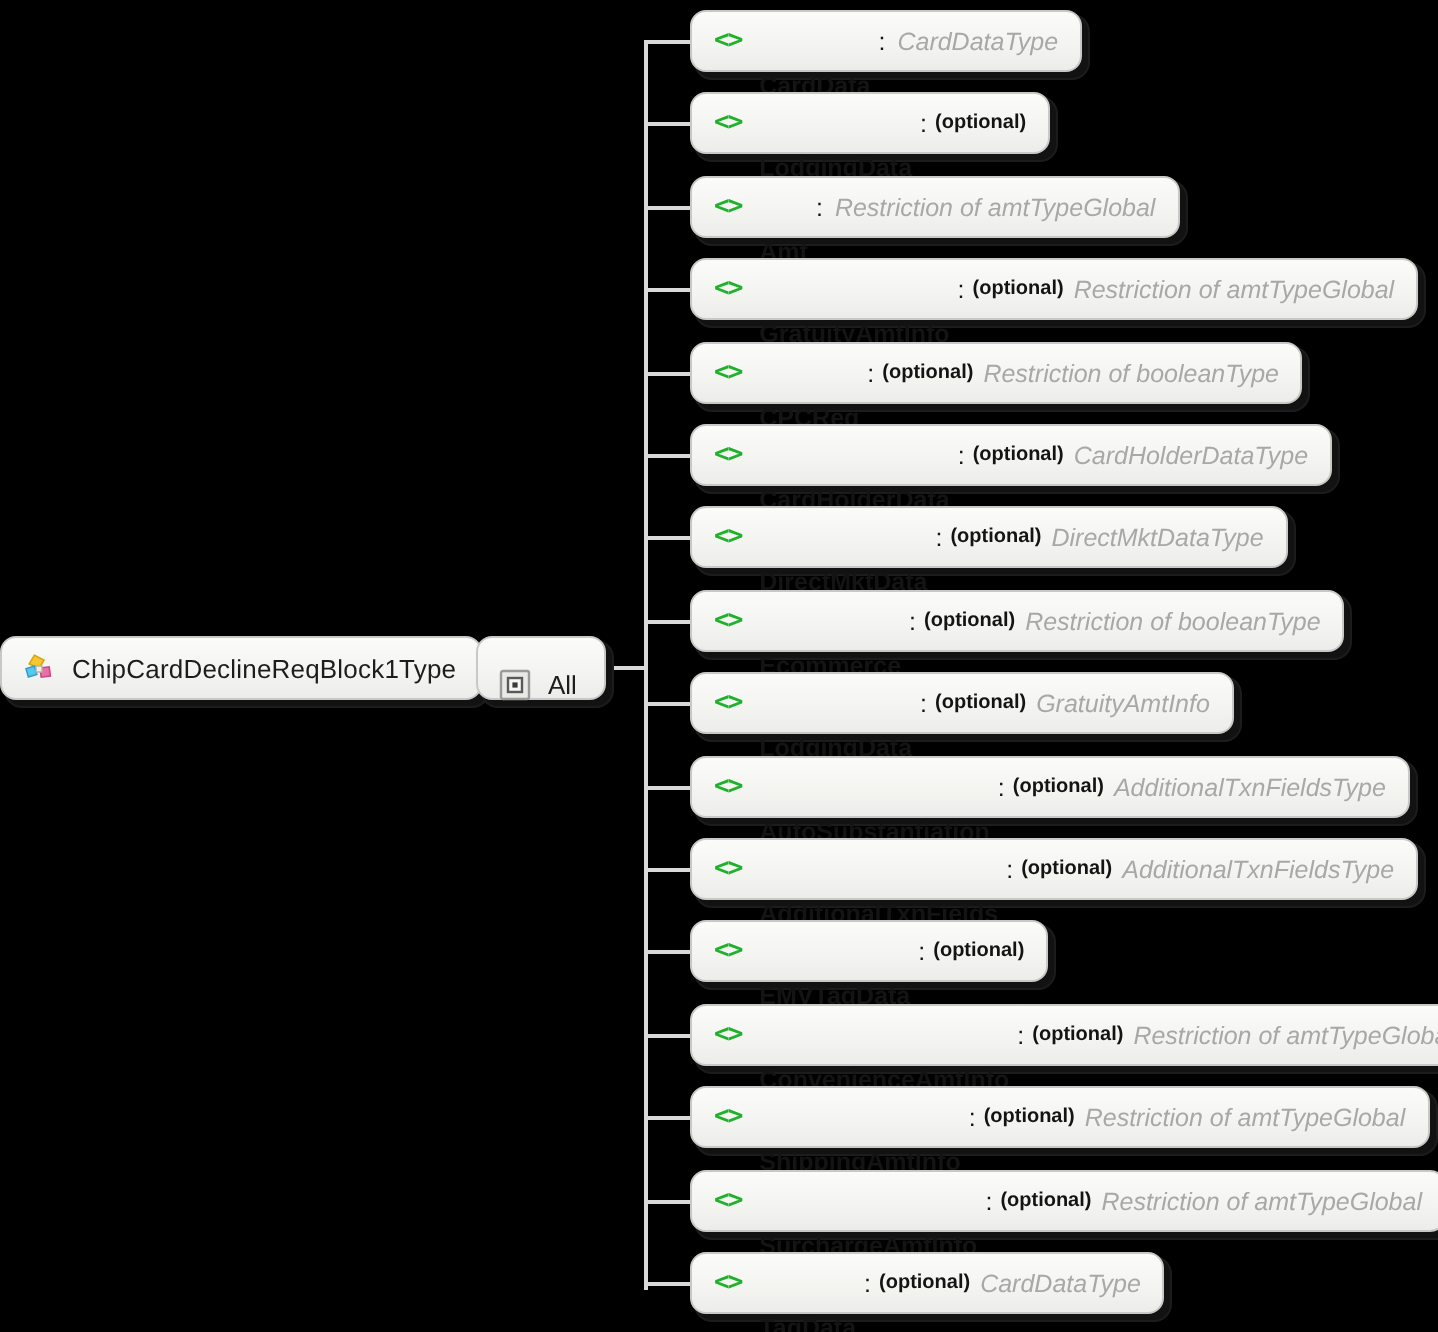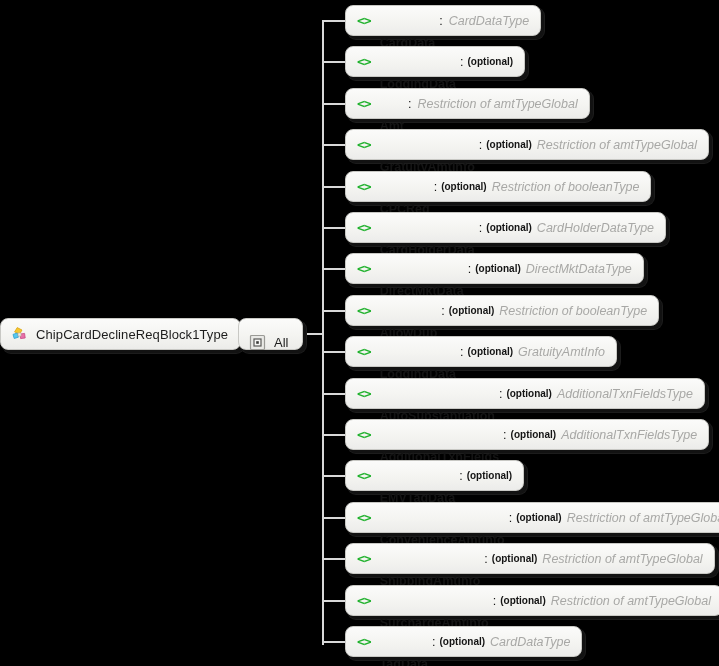--- a/index.html
+++ b/index.html
@@ -226,21 +226,21 @@
       </div>
       <div class="node node-el" style="top: 253px;">
         <span class="icon icon-el">&lt;&gt;</span>
         <span class="el-name">DirectMktData</span>
         <span class="el-sep" style="margin-left: 4px;">:</span>
         <span class="el-opt">(optional)</span>
         <span class="el-type">DirectMktDataType</span>
       </div>
       <div class="node node-el" style="top: 295px;">
         <span class="icon icon-el">&lt;&gt;</span>
-        <span class="el-name">AllowDup</span>
+        <span class="el-name">Ecommerce</span>
         <span class="el-sep" style="margin-left: 4px;">:</span>
         <span class="el-opt">(optional)</span>
         <span class="el-type">Restriction of booleanType</span>
       </div>
       <div class="node node-el" style="top: 336px;">
         <span class="icon icon-el">&lt;&gt;</span>
         <span class="el-name">LodgingData</span>
         <span class="el-sep" style="margin-left: 4px;">:</span>
         <span class="el-opt">(optional)</span>
         <span class="el-type">GratuityAmtInfo</span>

